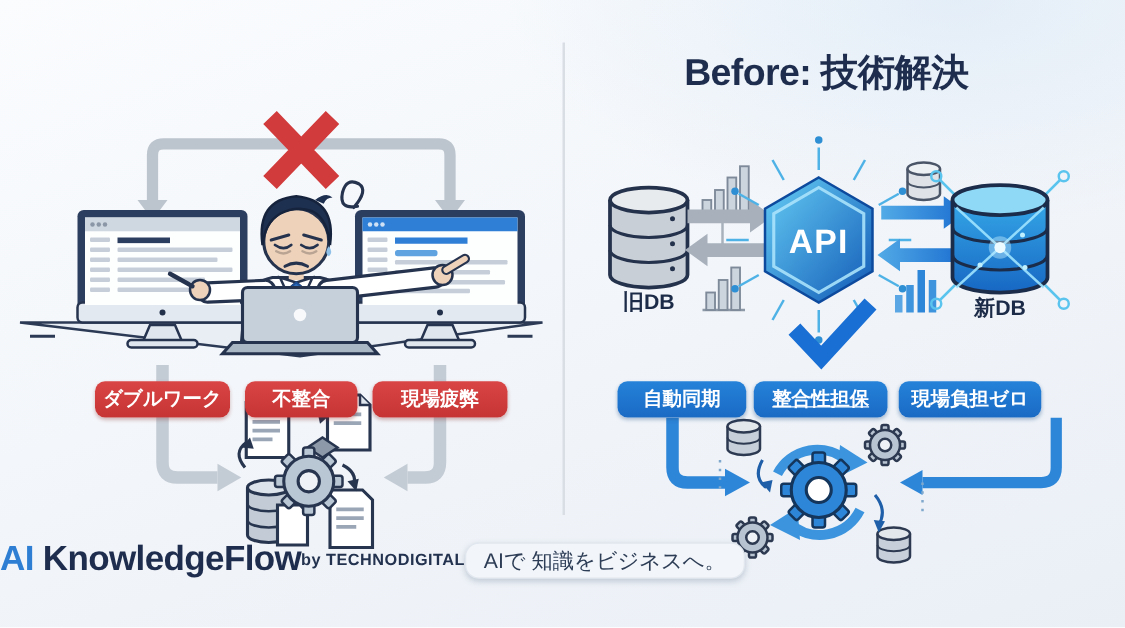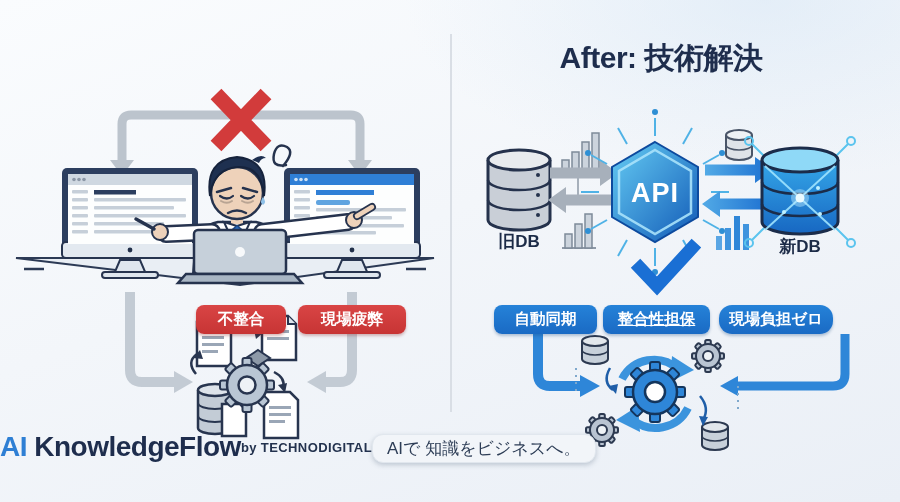--- a/index.html
+++ b/index.html
@@ -34,21 +34,21 @@
   }
   svg text{font-family:"Liberation Sans","DejaVu Sans",sans-serif;}
 </style>
 </head>
 <body>
 
 <div class="canvas">
 
   <div class="divider"></div>
 
-  <div class="panel-title" style="left:470px;width:382px;">After: 技術解決</div>
+  <div class="panel-title" style="left:470px;width:382px;">Before: 技術解決</div>
 
   <svg class="svg-abs" style="left:0;top:80px;" width="450" height="212" viewBox="0 0 450 212">
 
     <g>
       <path d="M 122 82 L 122 44 Q 122 35 131 35 L 351 35 Q 360 35 360 44 L 360 82" fill="none" stroke="#bcc4cd" stroke-width="9"></path>
       <polygon points="110,80 134,80 122,96" fill="#bcc4cd"></polygon>
       <polygon points="348,80 372,80 360,96" fill="#bcc4cd"></polygon>
     </g>
 
     <g>
@@ -428,26 +428,27 @@
         <path d="M 160 34 Q 152 48 163 56"></path>
         <path d="M 250 62 Q 260 74 253 86"></path>
       </g>
       <g fill="#1f5ea8">
         <polygon points="159,52 166,60 168,50"></polygon>
         <polygon points="249,82 253,92 258,83"></polygon>
       </g>
     </g>
   </svg>
 
+  <div class="pill pill-red" style="left:76px;width:108px;">ダブルワーク</div>
   <div class="pill pill-red" style="left:196px;width:90px;">不整合</div>
   <div class="pill pill-red" style="left:298px;width:108px;">現場疲弊</div>
 
   <div class="pill pill-blue" style="left:494px;width:103px;">自動同期</div>
   <div class="pill pill-blue" style="left:603px;width:107px;text-decoration:underline;">整合性担保</div>
-  <div class="pill pill-blue" style="left:719px;width:114px;border-radius:13px;">現場負担ゼロ</div>
+  <div class="pill pill-blue" style="left:719px;width:114px;">現場負担ゼロ</div>
 
   <div class="footer">
     <div class="brand">
       <span class="ai">AI</span>
       <span class="name">KnowledgeFlow</span>
     </div>
     <div class="byline">by TECHNODIGITAL</div>
     <div class="tagline">AIで 知識をビジネスへ。</div>
   </div>
 

